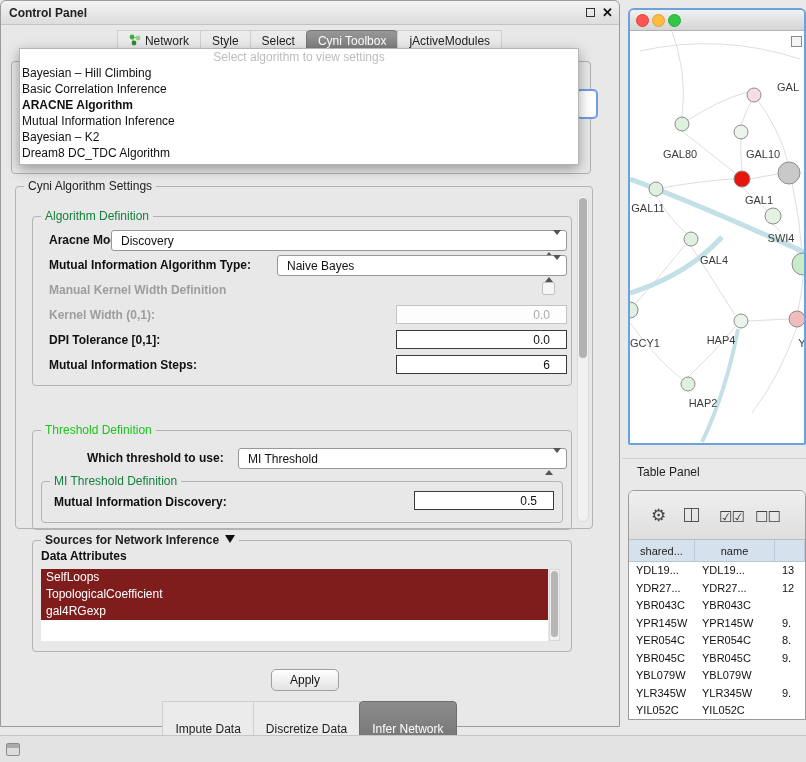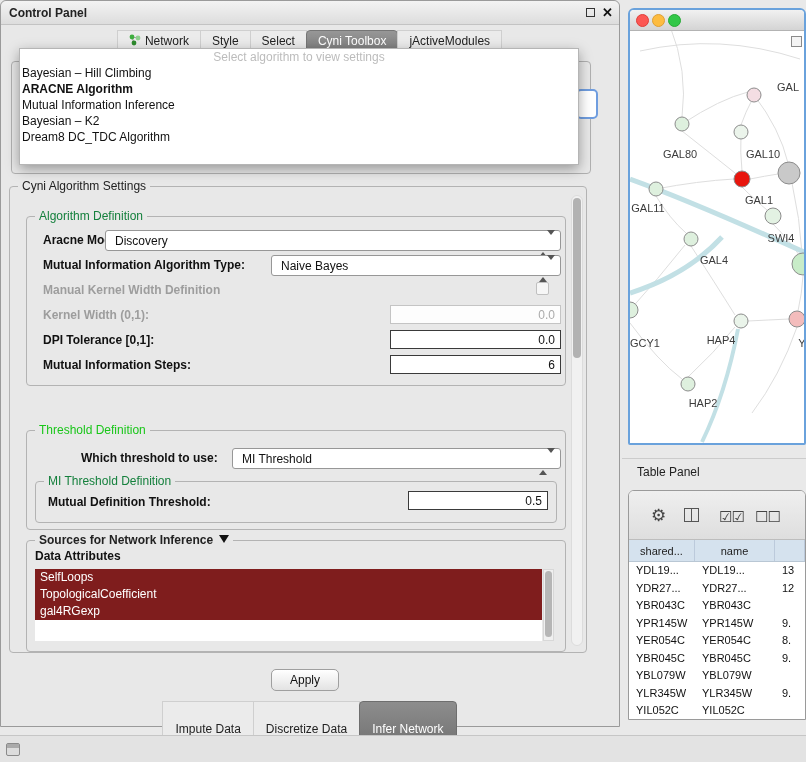--- a/index.html
+++ b/index.html
@@ -36,40 +36,40 @@
     border:2px solid #6f9ddf; border-radius:5px; z-index:6; }
 
   
   .group { position:absolute; border:1px solid #b3b3b3; border-radius:4px; background:transparent; }
   .gtitle { position:absolute; top:-8px; left:8px; background:#e8e8e8; padding:0 4px;
     font-size:12px; color:#222; white-space:nowrap; }
   .gtitle.blue { color:#15803d; }
   .gtitle.green { color:#19c619; }
   .gtitle.bold { font-weight:bold; }
 
-  .settings { left:8px; top:185px; width:578px; height:467px; }
+  .settings { left:14px; top:185px; width:578px; height:343px; }
 
   
   .sb-track { position:absolute; right:3px; top:8px; bottom:6px; width:12px;
     background:#f1f1f1; border:1px solid #dcdcdc; border-radius:6px; }
   .sb-thumb { position:absolute; left:1px; top:2px; width:8px; height:160px; background:#b2b2b2; border-radius:5px; }
 
   .lbl { position:absolute; font-size:12px; font-weight:bold; color:#111; white-space:nowrap; }
   .lbl.dis { color:#9d9d9d; }
 
   .combo { position:absolute; height:21px; background:#fff; border:1px solid #979797; border-radius:3px; }
   .combo .cval { position:absolute; left:9px; top:3px; font-size:12px; color:#111; }
   .updown { position:absolute; right:5px; top:4px; }
   .updown .u { width:0; height:0; border-left:4px solid transparent; border-right:4px solid transparent;
     border-bottom:5px solid #555; margin-bottom:2px; }
   .updown .d { width:0; height:0; border-left:4px solid transparent; border-right:4px solid transparent;
     border-top:5px solid #555; }
 
   .field { position:absolute; height:19px; background:#fff; border:1px solid #3a3a3a;
-    font-size:12px; text-align:right; padding-right:5px; font-family:"Liberation Sans",sans-serif; color:#111; }
+    font-size:12px; text-align:right; padding-right:16px; font-family:"Liberation Sans",sans-serif; color:#111; }
   .field.dis { border-color:#c4c4c4; color:#ababab; background:#fdfdfd; }
   .cb { position:absolute; width:13px; height:13px; border:1px solid #c0c0c0; background:#f6f6f6; border-radius:2px; }
 
   .tri-right { display:inline-block; width:0; height:0; border-top:5px solid transparent;
     border-bottom:5px solid transparent; border-left:8px solid #111; margin-left:6px; vertical-align:-1px; }
   .tri-down { display:inline-block; width:0; height:0; border-left:5px solid transparent;
     border-right:5px solid transparent; border-top:8px solid #111; margin-left:6px; vertical-align:1px; }
 
   .hub-row { position:absolute; left:46px; top:396px; font-size:12px; font-weight:bold; color:#111; }
 
@@ -163,20 +163,21 @@
         </div>
       </div>
 
     <div class="frag-group"></div>
     <div class="frag-combo"></div>
 
     <div class="popup">
       <div class="ph">Select algorithm to view settings</div>
       <div>
           <div class="pitem">Bayesian – Hill Climbing</div>
+          <div class="pitem">Basic Correlation Inference</div>
           <div class="pitem psel">ARACNE Algorithm</div>
           <div class="pitem">Mutual Information Inference</div>
           <div class="pitem">Bayesian – K2</div>
           <div class="pitem">Dream8 DC_TDC Algorithm</div>
         </div>
     </div>
 
     <div class="group settings">
       <span class="gtitle">Cyni Algorithm Settings</span>
 
@@ -220,21 +221,21 @@
         <span class="gtitle green">Threshold Definition</span>
 
         <span class="lbl" style="left:54px; top:20px;">Which threshold to use:</span>
         <div class="combo" style="left:205px; right:4px; top:17px;">
           <span class="cval">MI Threshold</span>
           <span class="updown"><i class="u"></i><i class="d"></i></span>
         </div>
 
         <div class="group" style="left:8px; right:8px; top:50px; height:42px;">
           <span class="gtitle blue">MI Threshold Definition</span>
-          <span class="lbl" style="left:12px; top:13px;">Mutual Definition Threshold:</span>
+          <span class="lbl" style="left:12px; top:13px;">Mutual Information Discovery:</span>
           <input class="field" style="right: 8px; top: 9px; width: 140px;" readonly="" value="0.5">
         </div>
       </div>
 
       <div class="group" style="left:16px; top:353px; width:540px; height:112px;">
         <span class="gtitle bold"><span>Sources for Network Inference</span><span class="tri-down"></span></span>
         <span class="lbl" style="left:8px; top:8px;">Data Attributes</span>
         <div class="attr-list">
             <div class="attr-item">SelfLoops</div>
             <div class="attr-item">TopologicalCoefficient</div>

